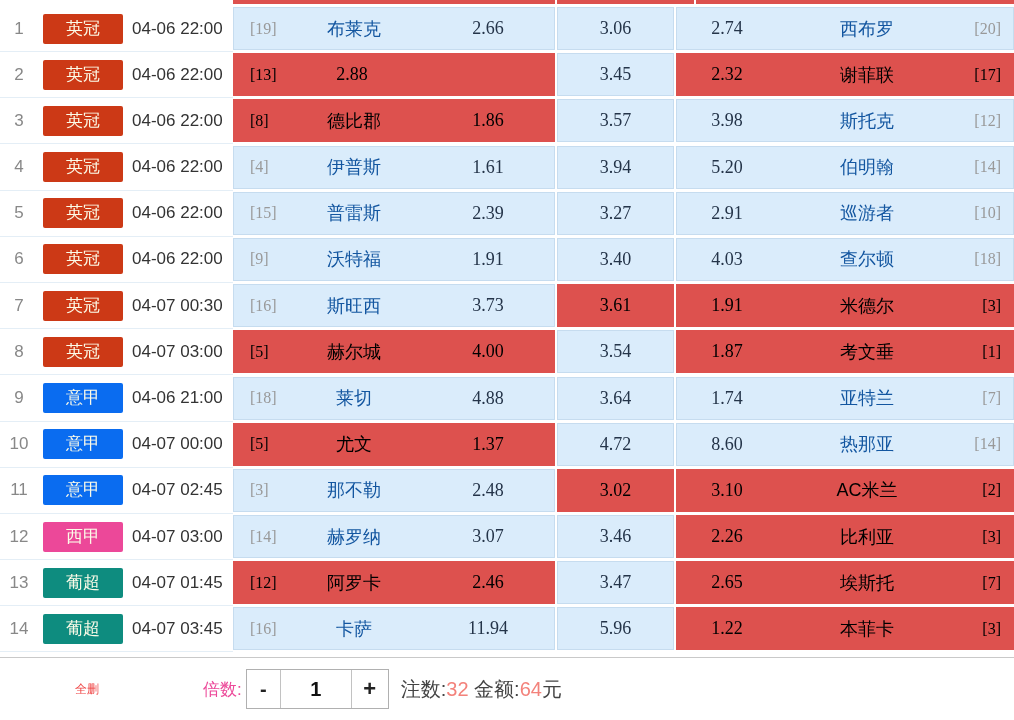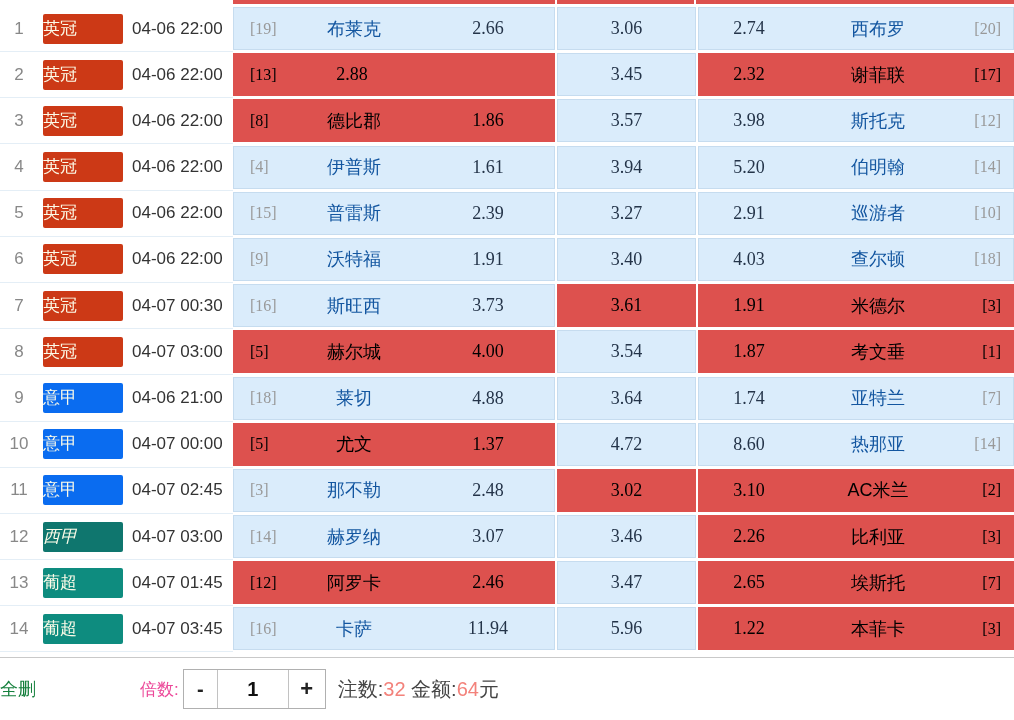--- a/index.html
+++ b/index.html
@@ -16,42 +16,42 @@
   #partial-top .p-away{flex:1;}
   #partial-top .sel{background:#dd514e;}
 
   
   #rows{margin-top:3px;}
   .row{display:flex;height:43px;margin-bottom:3.2px;position:relative;}
   .row::after{content:"";position:absolute;left:0;bottom:-2px;width:233px;height:1px;background:#e4eef6;}
   .col-num{width:38px;display:flex;align-items:center;justify-content:center;
     color:#888;font-size:17px;}
   .col-league{width:90px;display:flex;align-items:center;justify-content:center;}
-  .badge{display:block;width:80px;height:30px;line-height:30px;
+  .badge{display:block;width:80px;height:30px;line-height:30px;text-align:center;
     color:#fcfbe8;font-size:17px;border-radius:2px;}
   .col-time{width:105px;display:flex;align-items:center;color:#333;font-size:17px;padding-left:4px;box-sizing:border-box;}
   .cell{height:43px;box-sizing:border-box;display:flex;align-items:center;
     background:#daecfb;border:1px solid #c6dcef;cursor:pointer;}
   .cell.sel{background:#dd514e;border-color:#dd514e;}
   .cell.sel .team,.cell.sel .odds,.cell.sel .rank{color:#000000;}
   .cell-home{width:322px;margin-right:2px;}
-  .cell-draw{width:139px;margin-right:2px;justify-content:center;}
+  .cell-draw{width:117px;margin-right:2px;justify-content:center;}
   .cell-away{flex:1;}
   .rank{font-family:"Liberation Serif","DejaVu Serif",serif;font-size:16px;color:#999;}
   .rank-l{width:52px;padding-left:16px;box-sizing:border-box;}
   .rank-r{width:56px;padding-right:12px;box-sizing:border-box;text-align:right;}
   .team{flex:1;text-align:center;color:#1356a0;font-size:18px;}
   .odds{font-family:"Liberation Serif","DejaVu Serif",serif;font-size:18px;color:#243449;text-align:center;}
   .cell-home .odds{width:132px;}
   .odds-away{width:100px;}
 
   
   #footer{position:absolute;left:0;right:0;top:657px;height:62px;background:#fff;
     border-top:1px solid #c9c9c9;display:flex;align-items:center;}
-  .del-all{color:#15803d;font-size:18px;cursor:pointer;}
+  .del-all{margin-left:75px;color:#ef4444;font-size:12px;cursor:pointer;}
   .mult-label{margin-left:104px;color:#ec4899;font-size:17px;}
   .stepper{display:flex;margin-left:4px;height:40px;box-sizing:border-box;
     border:1px solid #b0b0b0;background:#fff;}
   .step-btn{display:flex;align-items:center;justify-content:center;
     font-weight:bold;color:#222;cursor:pointer;user-select:none;}
   .step-minus{width:33px;font-size:20px;border-right:1px solid #c2c2c2;}
   .step-value{width:70px;text-align:center;line-height:38px;font-weight:bold;
     font-size:20px;color:#111;border-right:1px solid #c2c2c2;}
   .step-plus{width:36px;font-size:22px;}
   .counts{margin-left:12px;font-size:20px;color:#444;}
@@ -293,21 +293,21 @@
     <div class="cell cell-away sel">
       <span class="odds odds-away">3.10</span>
       <span class="team">AC米兰</span>
       <span class="rank rank-r">[2]</span>
     </div>
   </div>
 
   <div class="row">
     <div class="col-num">12</div>
     <div class="col-league">
-      <span class="badge" style="background-color: #0f766e; font-style: italic;">西甲</span>
+      <span class="badge" style="background-color: #ec4899;">西甲</span>
     </div>
     <div class="col-time">04-07 03:00</div>
     <div class="cell cell-home">
       <span class="rank rank-l">[14]</span>
       <span class="team">赫罗纳</span>
       <span class="odds">3.07</span>
     </div>
     <div class="cell cell-draw">
       <span class="odds">3.46</span>
     </div>

